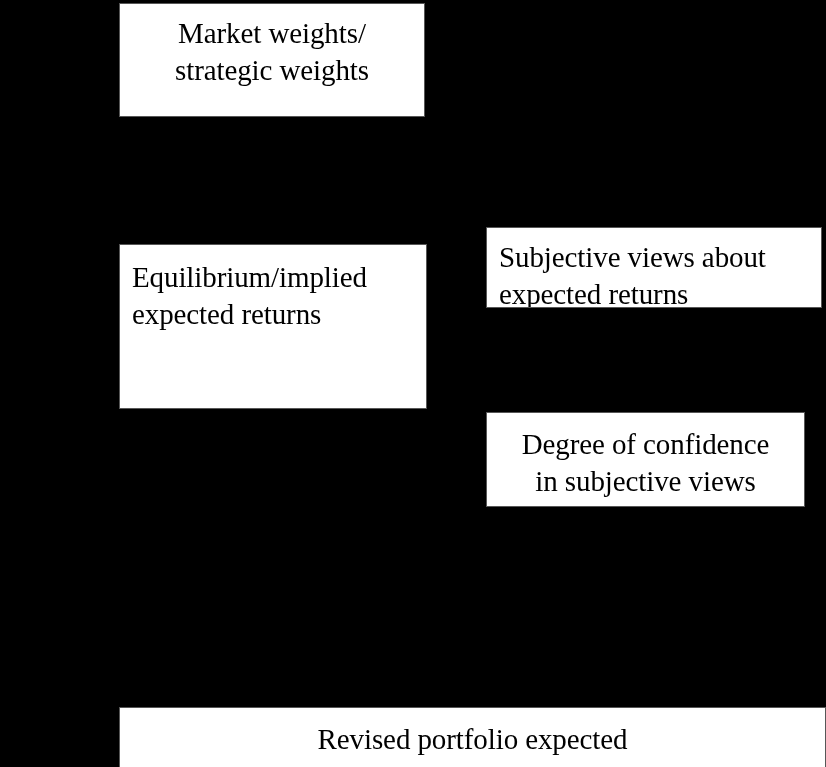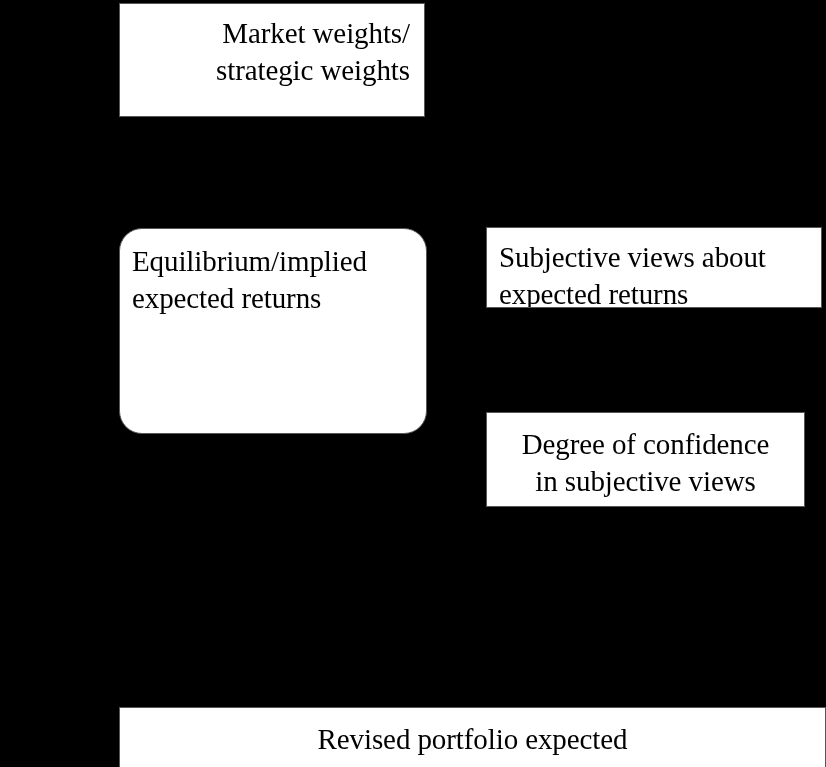--- a/index.html
+++ b/index.html
@@ -50,30 +50,29 @@
   
 
   #node-market-weights {
     left: 119px;
     top: 3px;
     width: 306px;
     height: 114px;
     justify-content: flex-start;
   }
   #node-market-weights .node-text {
-    text-align: right;
+    text-align: center;
     padding: 11px 14px 0 14px;
   }
 
   #node-equilibrium-returns {
     left: 119px;
-    top: 228px;
+    top: 244px;
     width: 308px;
-    height: 206px;
-    border-radius: 23px;
+    height: 165px;
   }
   #node-equilibrium-returns .node-text {
     text-align: left;
     padding: 14px 10px 0 12px;
   }
 
   #node-subjective-views {
     left: 486px;
     top: 227px;
     width: 336px;

